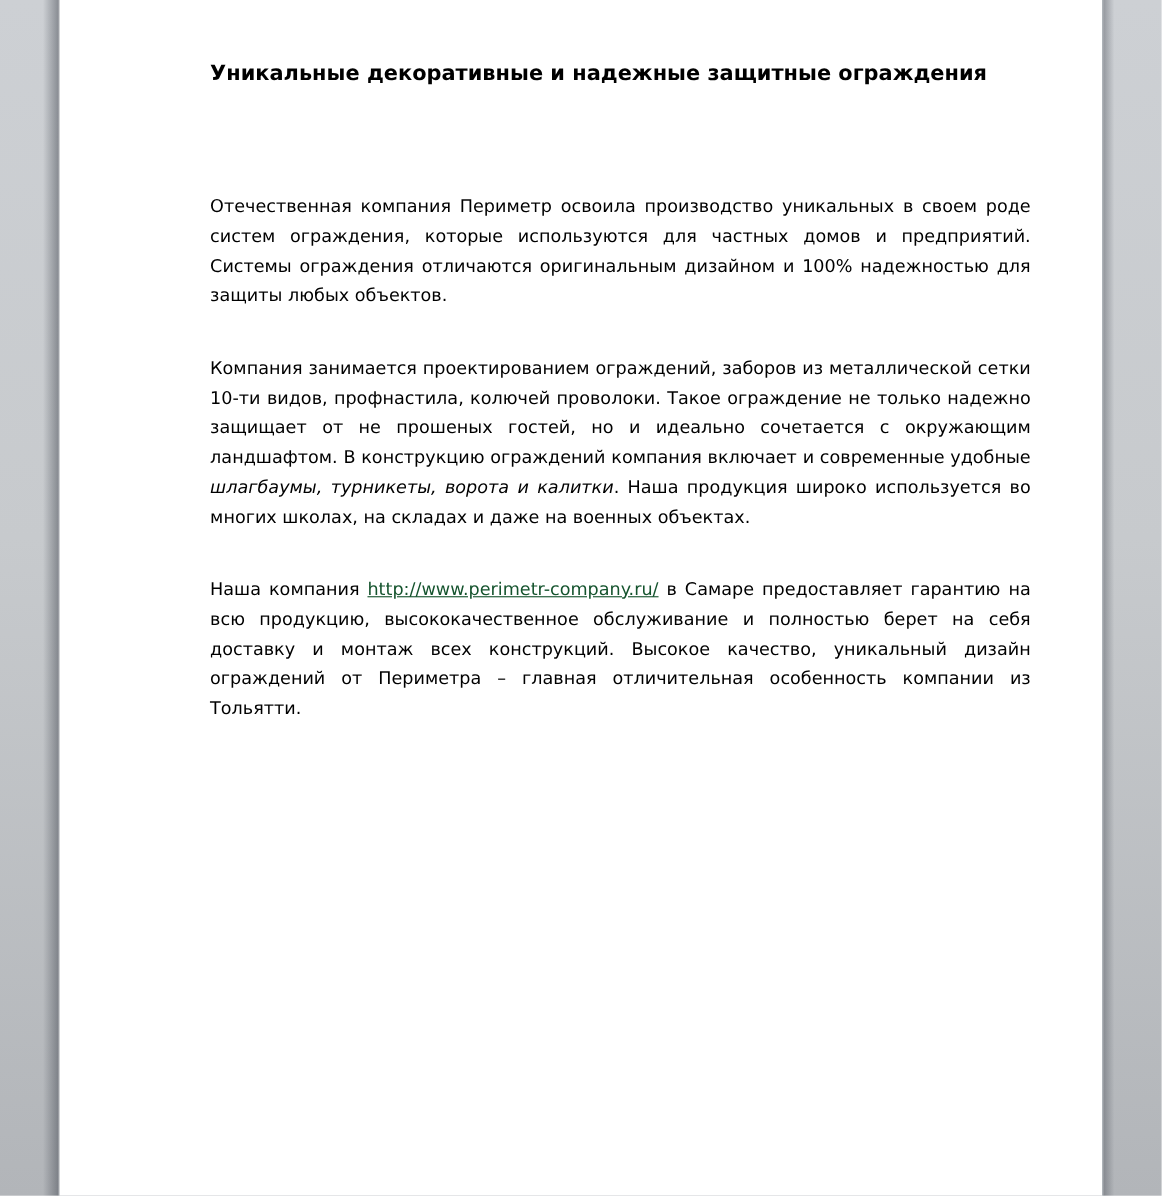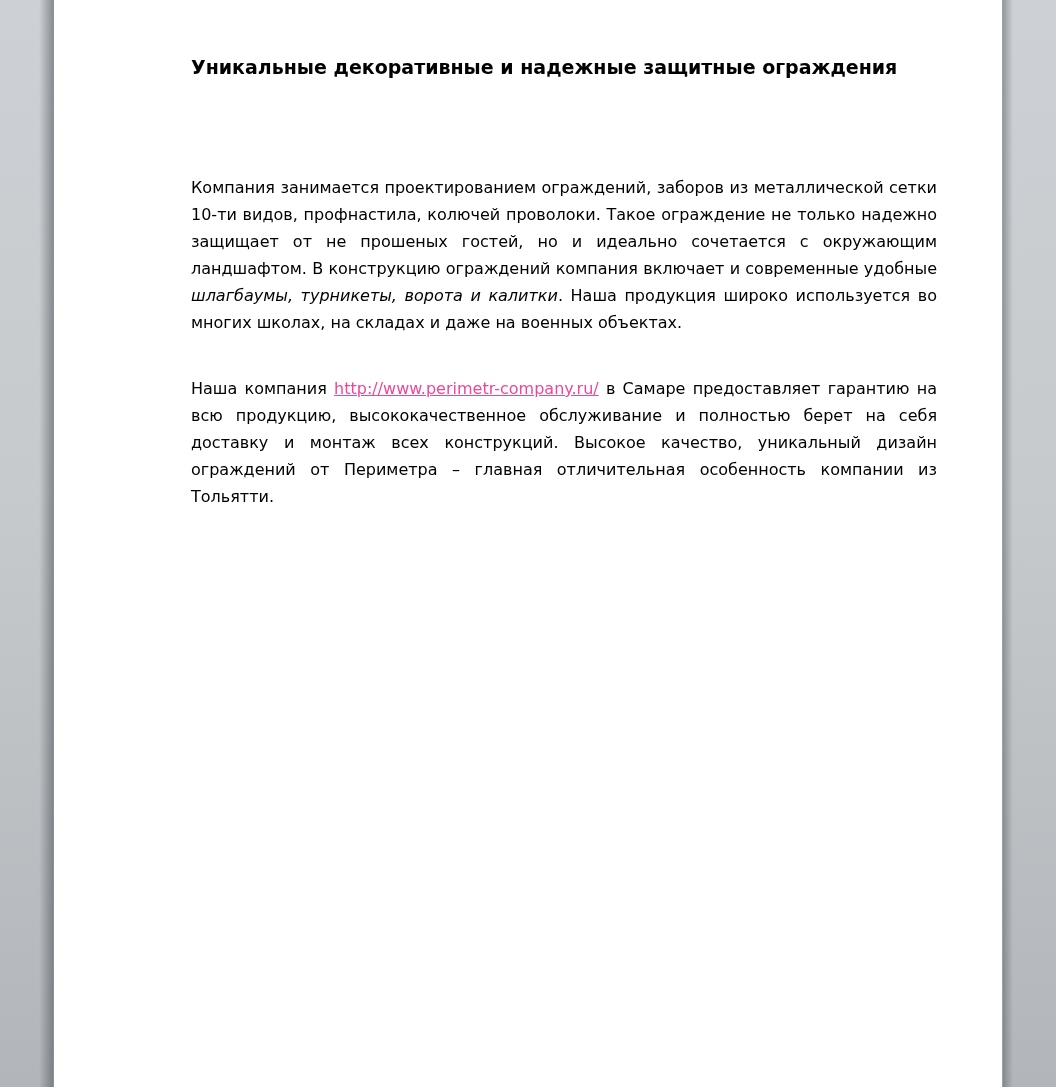--- a/index.html
+++ b/index.html
@@ -61,32 +61,33 @@
     line-height: 27px;
     text-align: justify;
   }
   .para + .para {
     margin-top: 39px;
   }
   .italic-seg {
     font-style: italic;
   }
   .doc-link {
-    color: #ec4899;
+    color: #14532d;
     text-decoration: underline;
     cursor: pointer;
   }
 </style>
 </head>
 <body>
 
 <div class="page">
   <div class="content">
 
     <div class="doc-title">Уникальные декоративные и надежные защитные ограждения</div>
 
+    <p class="para">Отечественная компания Периметр освоила производство уникальных в своем роде систем ограждения, которые используются для частных домов и предприятий. Системы ограждения отличаются оригинальным дизайном и 100% надежностью для защиты любых объектов.</p>
 
     <p class="para"><span>Компания занимается проектированием ограждений, заборов из металлической сетки 10-ти видов, профнастила, колючей проволоки. Такое ограждение не только надежно защищает от не прошеных гостей, но и идеально сочетается с окружающим ландшафтом. В конструкцию ограждений компания включает и современные удобные </span><span class="italic-seg">шлагбаумы, турникеты, ворота и калитки</span><span>. Наша продукция широко используется во многих школах, на складах и даже на военных объектах.</span></p>
 
     <p class="para"><span>Наша компания </span><a class="doc-link">http://www.perimetr-company.ru/</a><span> в Самаре предоставляет гарантию на всю продукцию, высококачественное обслуживание и полностью берет на себя доставку и монтаж всех конструкций. Высокое качество, уникальный дизайн ограждений от Периметра – главная отличительная особенность компании из Тольятти.</span></p>
 
   </div>
 </div>
 
 </body></html>

